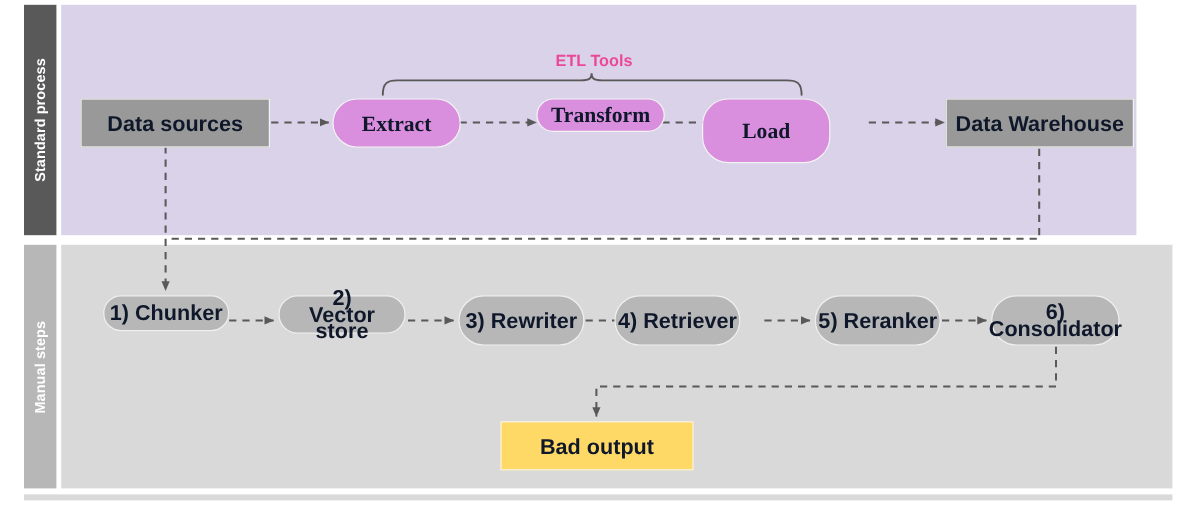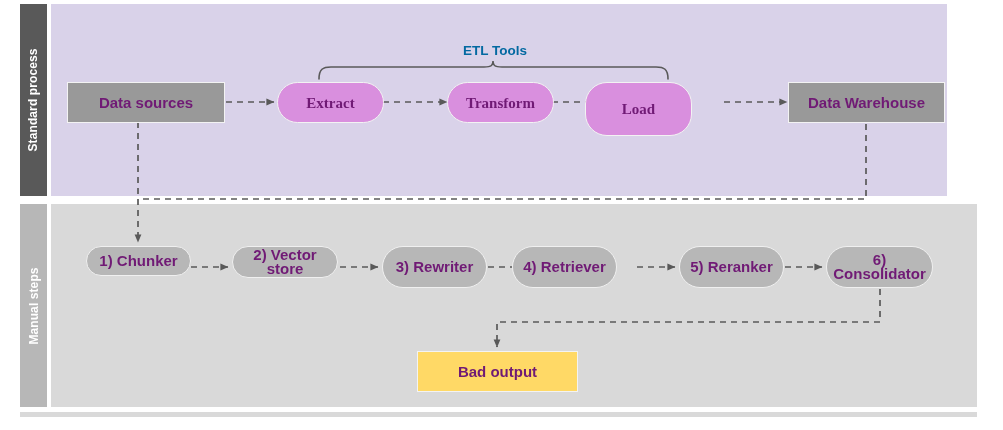--- a/index.html
+++ b/index.html
@@ -27,34 +27,34 @@
   #lane1-body{position:absolute;left:51px;top:4px;width:896px;height:192px;background:#D9D2E9;}
   #lane2-band{left:20px;top:204px;width:27px;height:203px;background:#B7B7B7;}
   #lane2-body{position:absolute;left:51px;top:204px;width:926px;height:203px;background:#D9D9D9;}
   #bottom-strip{position:absolute;left:20px;top:412px;width:957px;height:5px;background:#D9D9D9;}
 
   
   .node{
     position:absolute;
     display:flex;align-items:center;justify-content:center;
     text-align:center;
-    color:#701a75;font-weight:bold;font-size:15px;line-height:14px;
+    color:#0f172a;font-weight:bold;font-size:18px;line-height:14px;
     box-sizing:border-box;
   }
   .rect{background:#999999;border:1px solid #f3f3f3;}
   .pill-etl{background:#D98FDE;border:1px solid #f3f3f3;border-radius:22px;font-family:Liberation Serif, serif;}
   .pill-step{background:#B7B7B7;border:1px solid #f0f0f0;border-radius:22px;}
   .rect-warn{background:#FFD966;border:1px solid #f3f3f3;}
 
   
   #wires{position:absolute;left:0;top:0;width:1003px;height:430px;pointer-events:none;}
 
   #etl-label{
     position:absolute;left:380px;top:43px;width:230px;
-    text-align:center;color:#0369a1;font-weight:bold;font-size:13.5px;
+    text-align:center;color:#ec4899;font-weight:bold;font-size:13.5px;
   }
 </style>
 </head>
 <body>
 
 <div id="stage">
 
   <div id="lane1-body" class="lane-body"></div>
   <div id="lane1-band" class="lane-band">
     <span>Standard process</span>
@@ -99,21 +99,21 @@
   <div id="etl-label">ETL Tools</div>
 
   <div class="node rect" style="left:67px;top:82px;width:158px;height:41px;">
     <span>Data sources</span>
   </div>
 
   <div class="node pill-etl" style="left:277px;top:82px;width:107px;height:41px;">
     <span>Extract</span>
   </div>
 
-  <div class="node pill-etl" style="left:447px;top:82px;width:107px;height:41px;">
+  <div class="node pill-etl" style="left:447px;top:82px;width:107px;height:28px;">
     <span>Transform</span>
   </div>
 
   <div class="node pill-etl" style="left:585px;top:82px;width:107px;height:54px;justify-content:center;">
     <span>Load</span>
   </div>
 
   <div class="node rect" style="left:788px;top:82px;width:157px;height:41px;text-align:right;">
     <span>Data Warehouse</span>
   </div>

